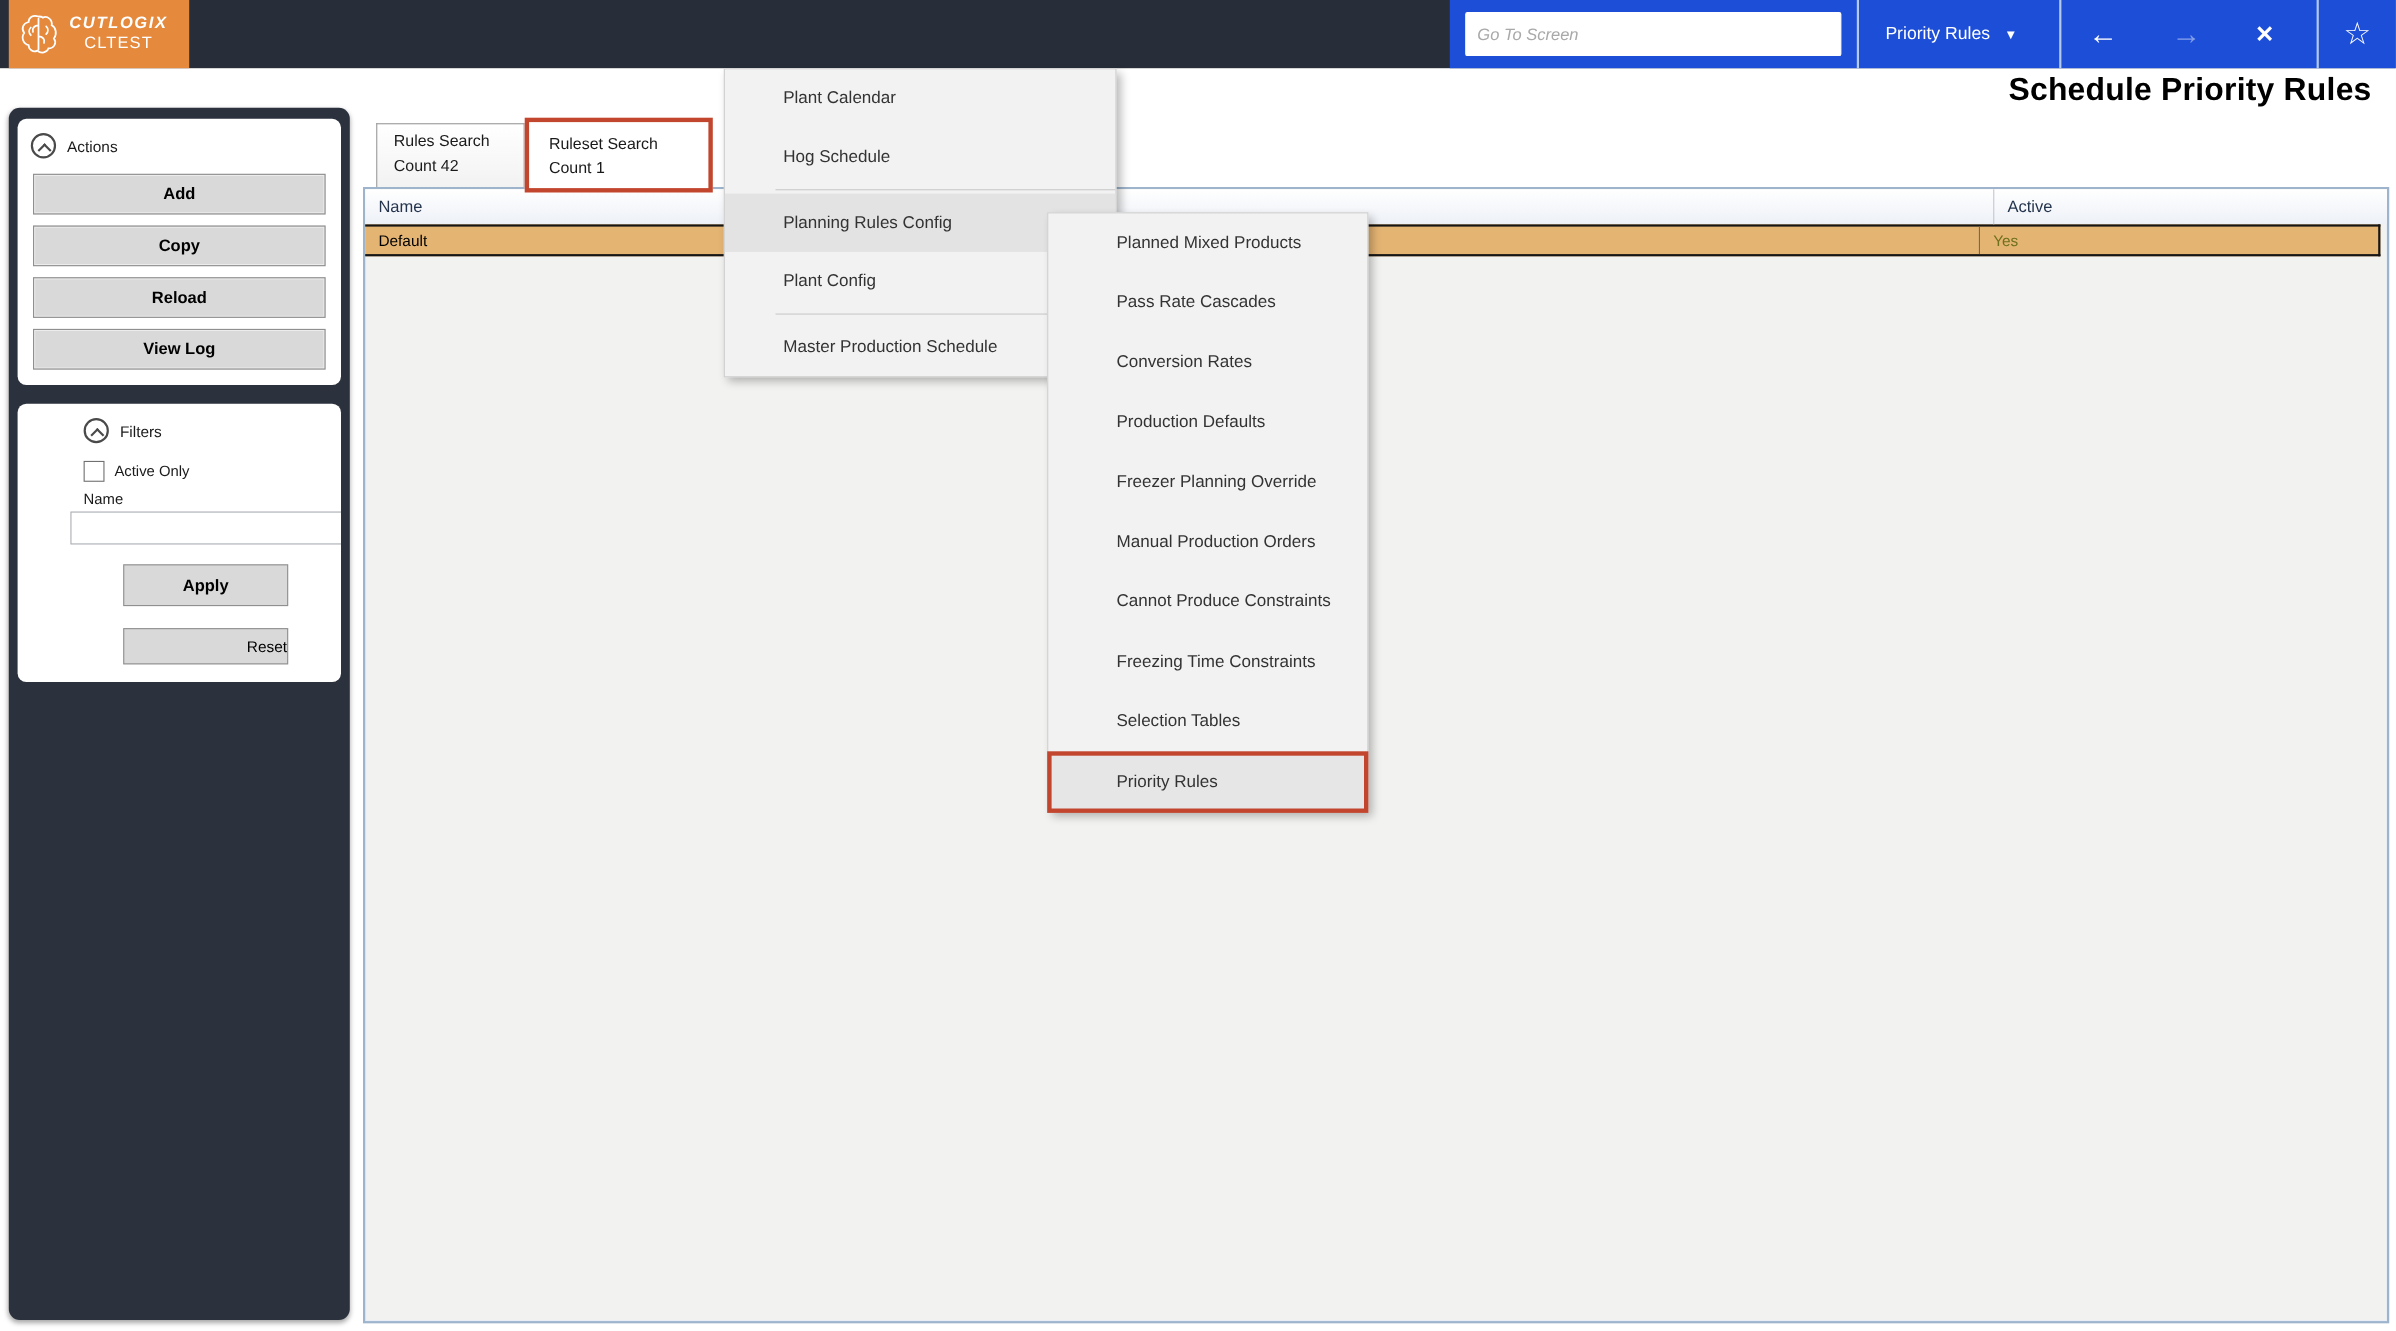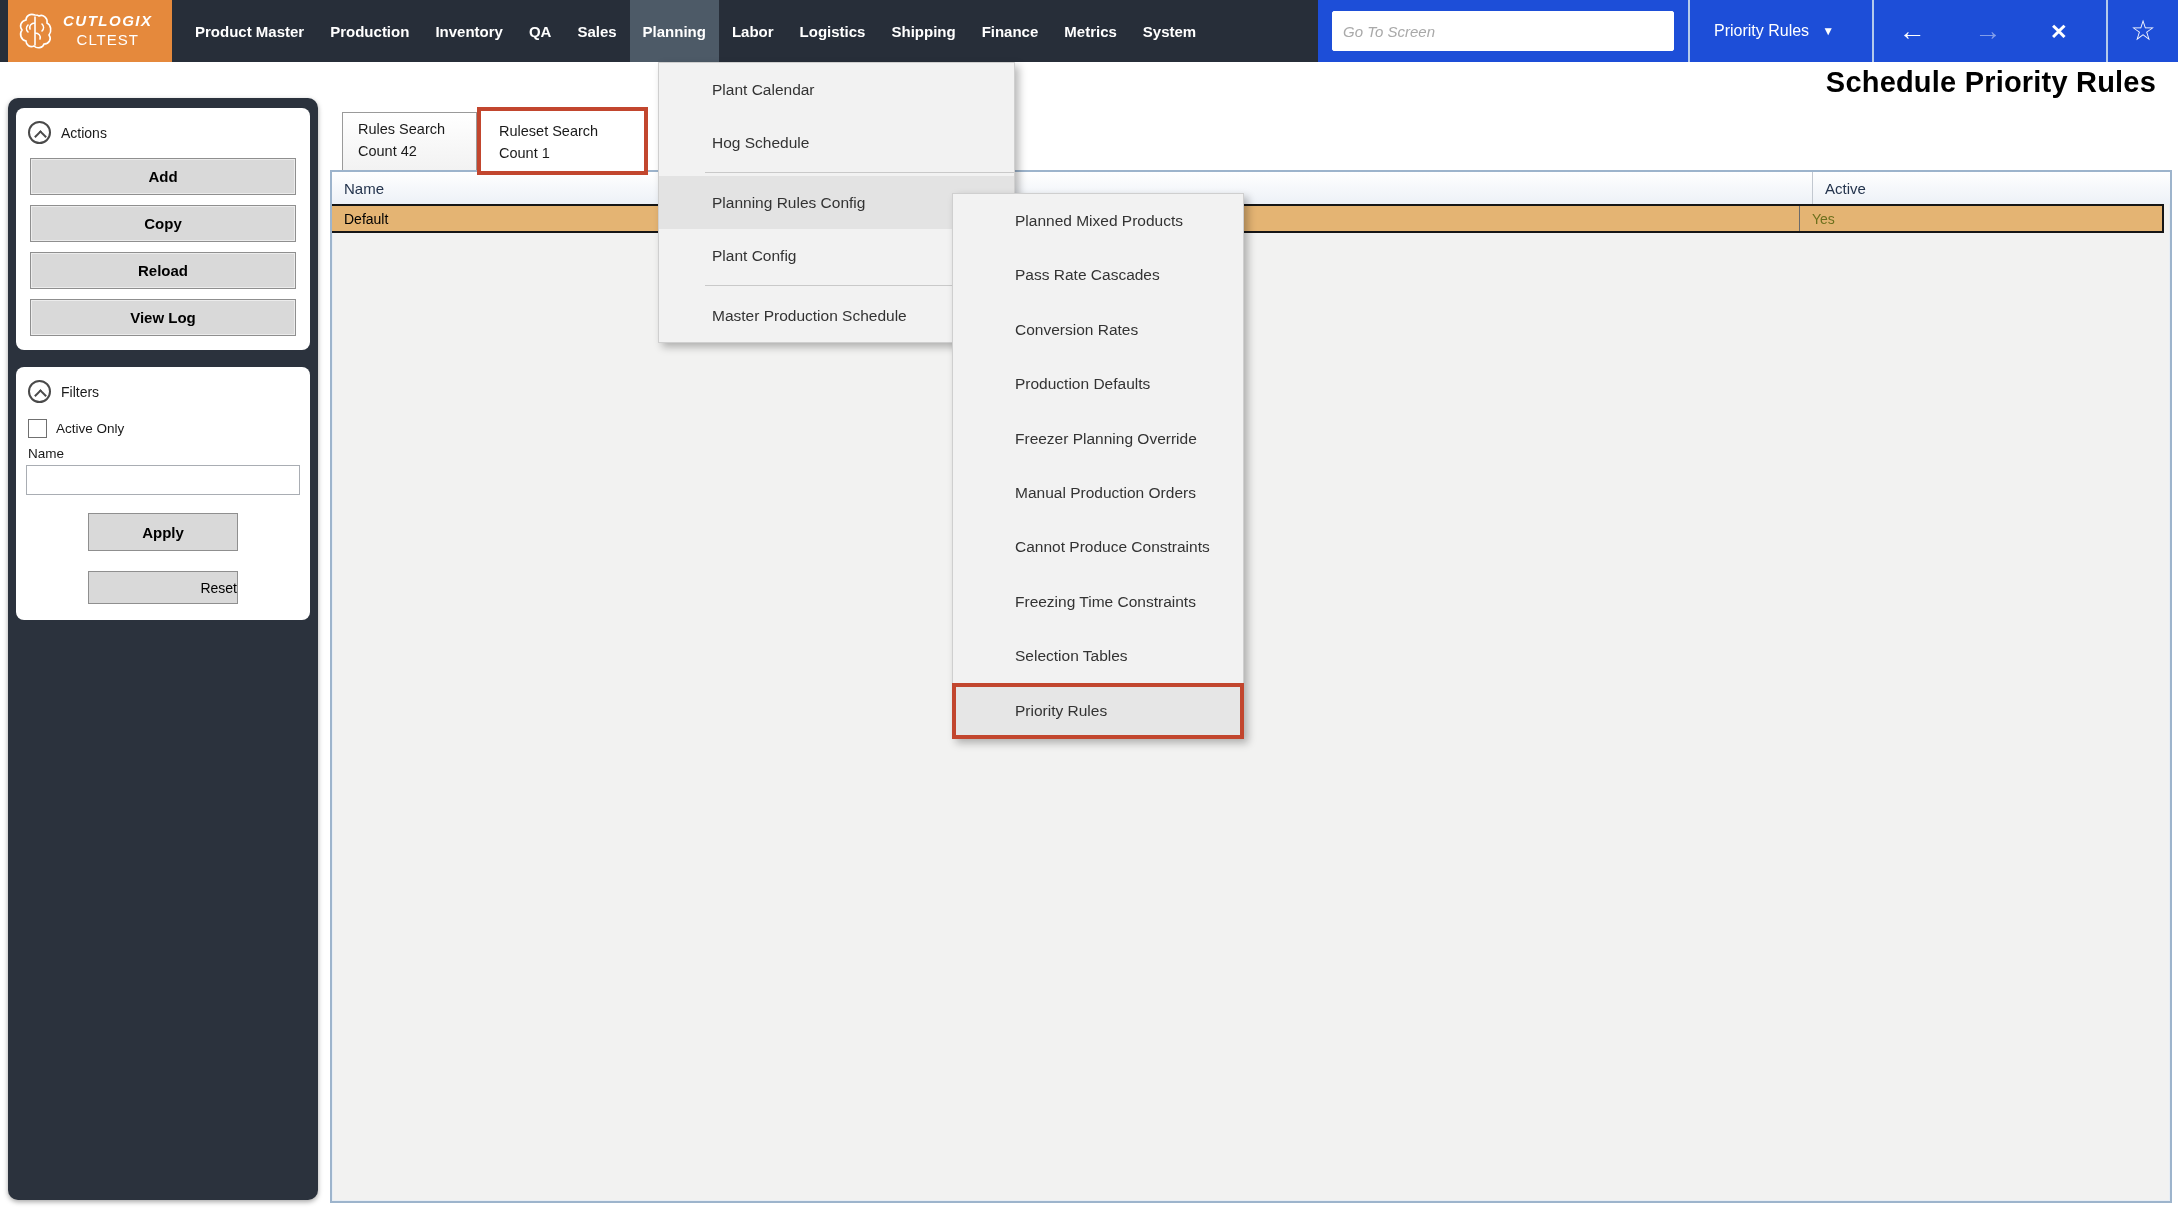--- a/index.html
+++ b/index.html
@@ -51,21 +51,21 @@
   .chev-circle { width:23px; height:23px; border:2px solid #4a4a4a; border-radius:50%;
     position:relative; cursor:pointer; flex:none; background:#fff; }
   .chev-circle::after { content:""; position:absolute; left:6px; top:9px; width:7px; height:7px;
     border-left:2px solid #4a4a4a; border-top:2px solid #4a4a4a; transform:rotate(45deg); }
   .card-title { font-size:14px; color:#1a1a1a; }
   .action-btn { display:block; width:266px; height:37px; margin:10px auto 0 auto;
     background:#d9d9d9; border:1px solid #8f8f8f; box-shadow:inset 0 0 0 1px #ececec;
     font-family:"Liberation Sans",sans-serif; font-size:15px; font-weight:700; color:#000; cursor:pointer; }
   .card.actions { padding-bottom:14px; }
 
-  .card.filters { padding-bottom:16px; }
+  .card.filters { padding-bottom:16px;padding-left:48px; }
   .check-row { display:flex; align-items:center; gap:9px; padding:12px 12px 0 12px; }
   .checkbox { width:19px; height:19px; border:1px solid #707070; background:#fff; flex:none; cursor:pointer; }
   .check-label { font-size:13.5px; color:#1a1a1a; }
   .field-label { font-size:13.5px; color:#1a1a1a; padding:8px 12px 4px 12px; }
   .name-input { display:block; width:274px; height:30px; margin:0 auto; border:1px solid #a9adb3;
     padding:0 6px; font-size:14px; font-family:"Liberation Sans",sans-serif; }
   .apply-btn { display:block; width:150px; height:38px; margin:18px auto 0 auto;
     background:#d9d9d9; border:1px solid #8f8f8f; font-family:"Liberation Sans",sans-serif;
     font-size:15px; font-weight:700; color:#000; cursor:pointer; }
   .reset-btn { display:block; width:150px; height:33px; margin:20px auto 0 auto;
@@ -118,34 +118,20 @@
         <path d="M19 4 C14 2 10 5 10 9 C5 10 3 15 6 19 C3 23 5 29 10 30 C10 34 14 37 18 35 C21 38 27 37 28 33 C33 33 36 28 33 24 C36 20 35 14 31 12 C32 7 27 3 23 5 C22 4 20 4 19 4 Z"></path>
         <path d="M19 6 L19 34 M19 12 C15 12 13 15 14 18 M19 22 C23 22 25 25 24 28 M12 14 C10 16 10 19 12 21 M26 13 C28 15 28 18 26 20"></path>
       </svg>
     </span>
     <span class="brand-col">
       <span class="brand-name">CUTLOGIX</span>
       <span class="brand-env">CLTEST</span>
     </span>
   </div>
 
-  <div class="nav-items">
-    <div class="nav-item">Product Master</div>
-    <div class="nav-item">Production</div>
-    <div class="nav-item">Inventory</div>
-    <div class="nav-item">QA</div>
-    <div class="nav-item">Sales</div>
-    <div class="nav-item active">Planning</div>
-    <div class="nav-item">Labor</div>
-    <div class="nav-item">Logistics</div>
-    <div class="nav-item">Shipping</div>
-    <div class="nav-item">Finance</div>
-    <div class="nav-item">Metrics</div>
-    <div class="nav-item">System</div>
-  </div>
 
   <div class="nav-right">
     <input class="goto-input" type="text" placeholder="Go To Screen" style="">
     <div class="vdiv"></div>
     <div class="screen-dd">
       <span>Priority Rules</span>
       <span class="dd-caret">▼</span>
     </div>
     <div class="vdiv"></div>
     <div class="nav-tools">

